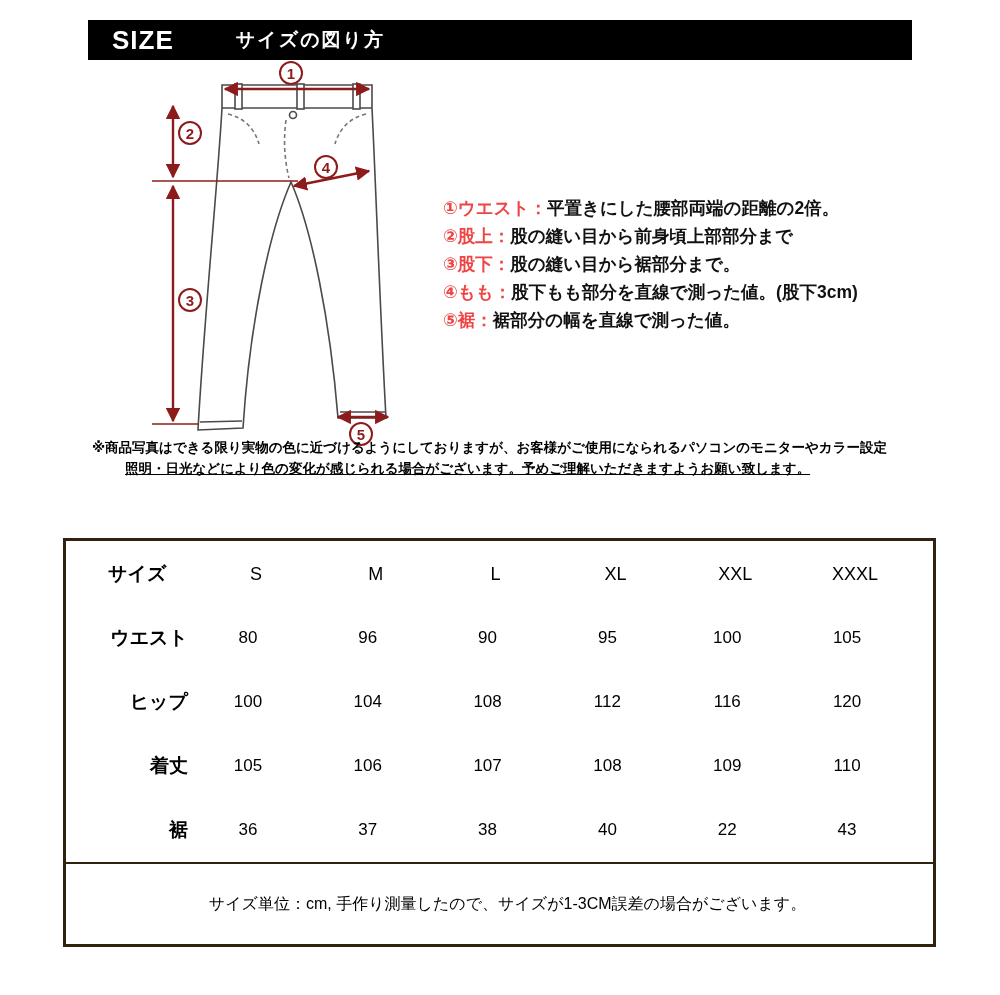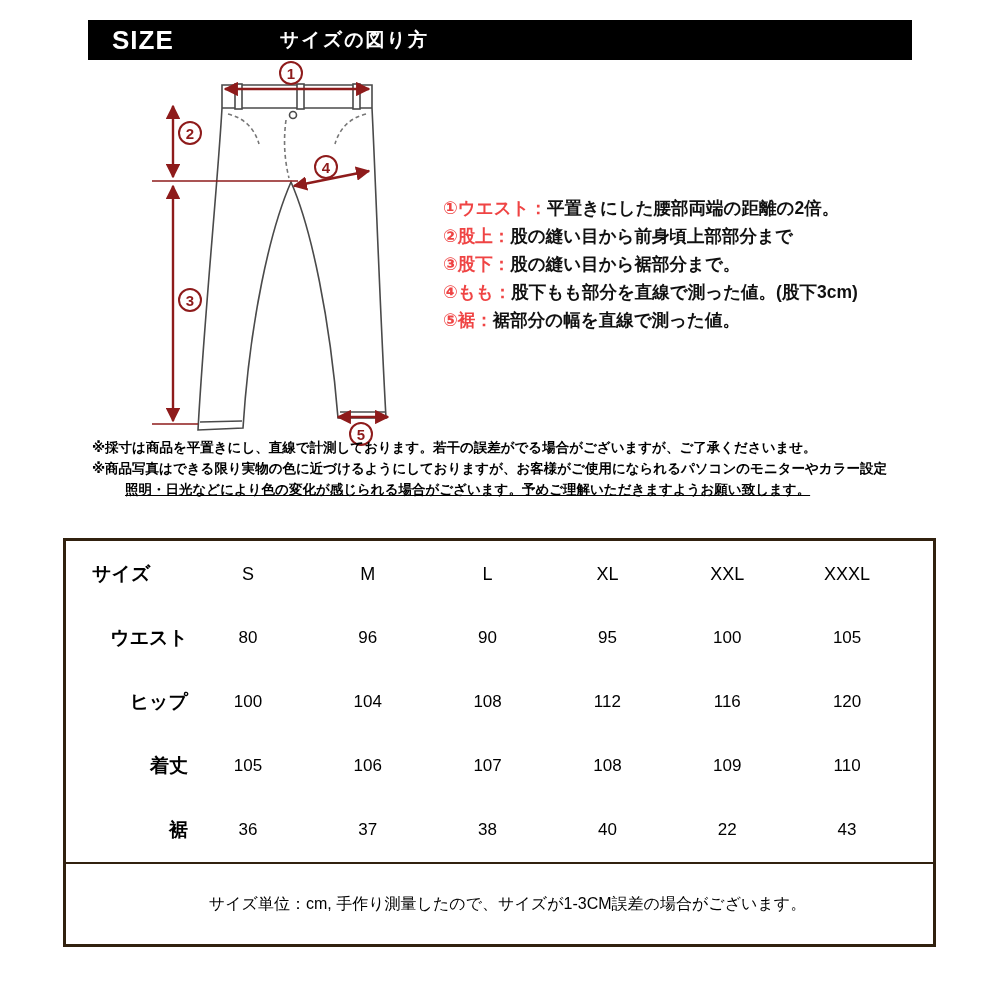--- a/index.html
+++ b/index.html
@@ -16,21 +16,20 @@
 
   
   .header-bar {
     position: absolute;
     left: 88px; top: 20px;
     width: 824px; height: 40px;
     background: #000000;
     color: #ffffff;
     display: flex;
     align-items: center;
-    gap: 44px;
   }
   .brand {
     margin-left: 24px;
     font-size: 26px;
     font-weight: bold;
     letter-spacing: 1px;
   }
   .header-title {
     margin-left: 62px;
     font-size: 19px;
@@ -85,21 +84,21 @@
     border: 3px solid #31210f;
     background: #ffffff;
   }
   .size-grid { padding: 1px 26px 0 26px; }
   .size-row {
     display: grid;
     grid-template-columns: 96px repeat(6, 1fr);
     align-items: center;
     height: 64px;
   }
-  .col-head { font-size: 18px; text-align: center; }
+  .col-head { font-size: 18px; text-align: center; margin-left: 16px; }
   .col-head.first { text-align: left; font-weight: bold; font-size: 19px; }
   .row-label { font-size: 19px; font-weight: bold; text-align: right; }
   .size-val { font-size: 17px; text-align: center; }
   .divider { border: 0; border-top: 2px solid #31210f; margin: 0 0; }
   .footnote {
     height: 80px;
     display: flex;
     align-items: center;
     justify-content: center;
     font-size: 16px;
@@ -173,21 +172,20 @@
     </div>
     <div class="m-line">
       <span class="m-label">④もも：</span><span>股下もも部分を直線で測った値。(股下3cm)</span>
     </div>
     <div class="m-line">
       <span class="m-label">⑤裾：</span><span>裾部分の幅を直線で測った値。</span>
     </div>
   </div>
 
   <div class="notes">
-    <div class="note-line">※採寸は商品を平置きにし、直線で計測しております。若干の誤差がでる場合がございますが、ご了承くださいませ。</div>
     <div class="note-line">※商品写真はできる限り実物の色に近づけるようにしておりますが、お客様がご使用になられるパソコンのモニターやカラー設定</div>
     <div class="note-line note-indent">照明・日光などにより色の変化が感じられる場合がございます。予めご理解いただきますようお願い致します。</div>
   </div>
 
   <div class="size-box">
     <div class="size-grid">
 
       <div class="size-row">
         <div class="col-head first">サイズ</div>
         <div class="col-head">S</div>

